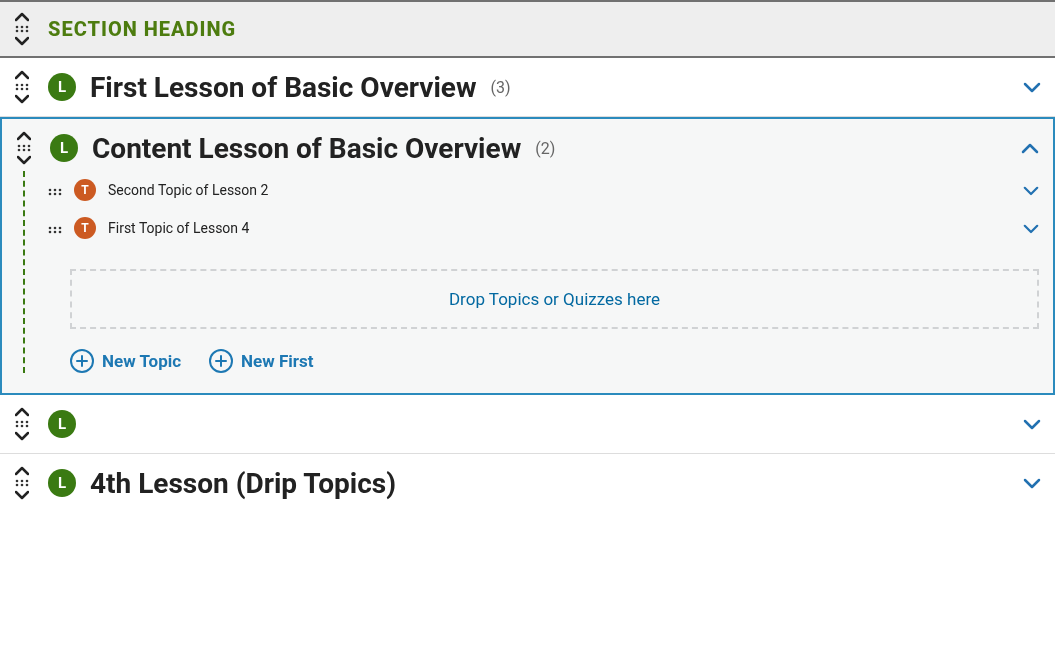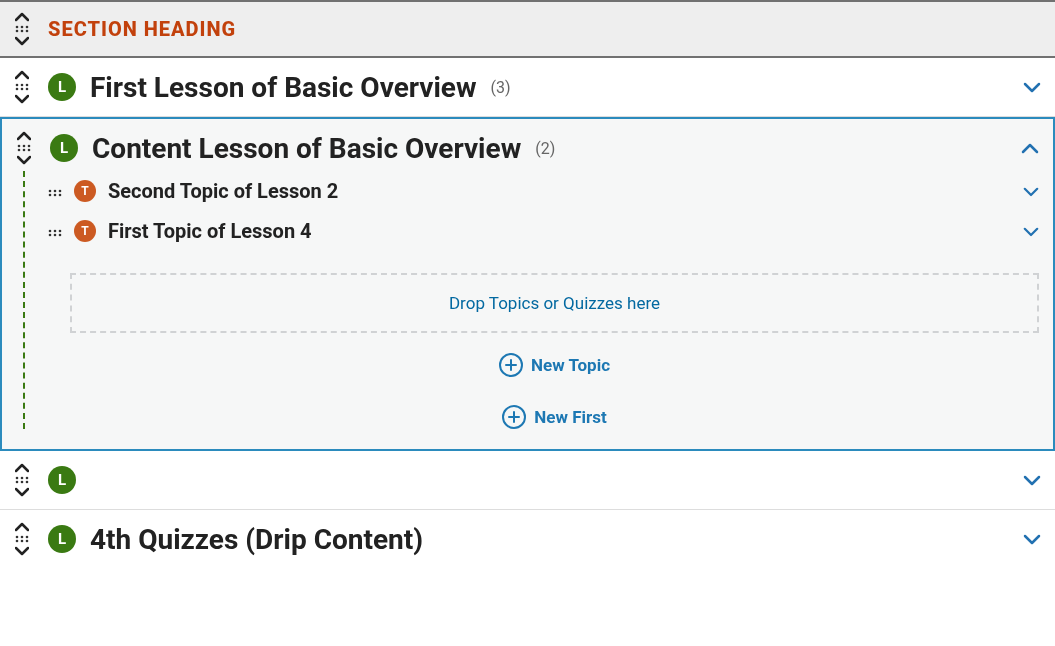--- a/index.html
+++ b/index.html
@@ -31,21 +31,21 @@
     align-items: center;
     gap: 3px;
     color: #222;
     width: 20px;
   }
   .reorder-col svg { display: block; }
   .section-title {
     font-weight: 800;
     font-size: 20px;
     letter-spacing: 1px;
-    color: #c2410c;
+    color: #4d7c0f;
   }
 
   
   .lesson-row {
     display: flex;
     align-items: center;
     padding: 12px 14px 12px 12px;
     border-bottom: 1px solid #ddd;
     gap: 16px;
     background: #fff;
@@ -121,42 +121,41 @@
     display: flex;
     align-items: center;
     gap: 12px;
     padding: 8px 0 8px 8px;
   }
   .topic-handle {
     color: #444;
     flex: none;
   }
   .topic-title {
-    font-size: 20px;
-    font-weight: 700;
+    font-size: 14px;
+    font-weight: 400;
     color: #222;
     flex: 1;
   }
 
   .dropzone {
     margin: 22px 0 20px 30px;
     border: 2px dashed #d0d2d4;
     background: #f6f7f7;
     color: #0369a1;
     text-align: center;
     font-size: 17px;
     padding: 18px 0;
   }
 
   .add-actions {
     display: flex;
     gap: 28px;
     margin-left: 30px;
     align-items: center;
-    flex-direction: column;
   }
   .add-action {
     display: flex;
     align-items: center;
     gap: 8px;
     color: #1d78b3;
     font-weight: 700;
     font-size: 17px;
     cursor: pointer;
   }
@@ -405,21 +404,21 @@
         </svg>
       </span>
       <span>
         <svg width="14" height="10" viewBox="0 0 14 10">
             <path d="M1 2 L7 8 L13 2" stroke="#222" stroke-width="2.5" fill="none" stroke-linecap="round" stroke-linejoin="round"></path>
           </svg>
       </span>
     </div>
     <div class="lesson-main">
       <span class="badge badge-lesson">L</span>
-      <span class="lesson-title">4th Quizzes (Drip Content)</span>
+      <span class="lesson-title">4th Lesson (Drip Topics)</span>
       <span class="lesson-count"></span>
     </div>
     <span class="chevron-right">
       <svg width="18" height="12" viewBox="0 0 18 12">
           <path d="M2 3 L9 10 L16 3" stroke="#2271b1" stroke-width="2.5" fill="none" stroke-linecap="round" stroke-linejoin="round"></path>
         </svg>
     </span>
   </div>
 
 </div>

